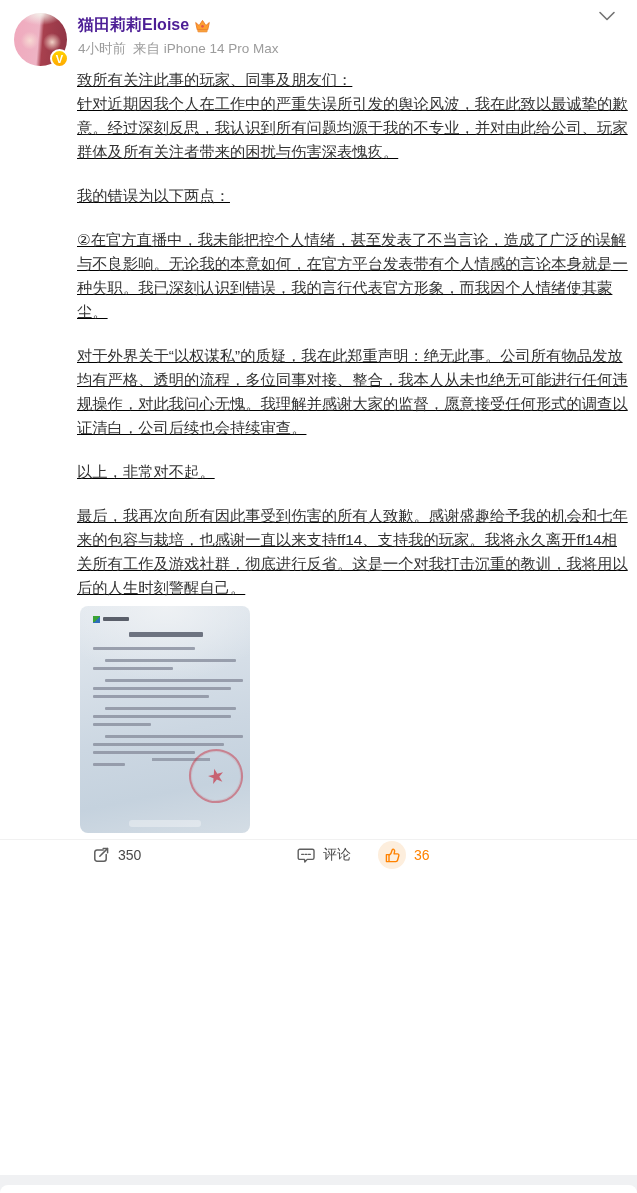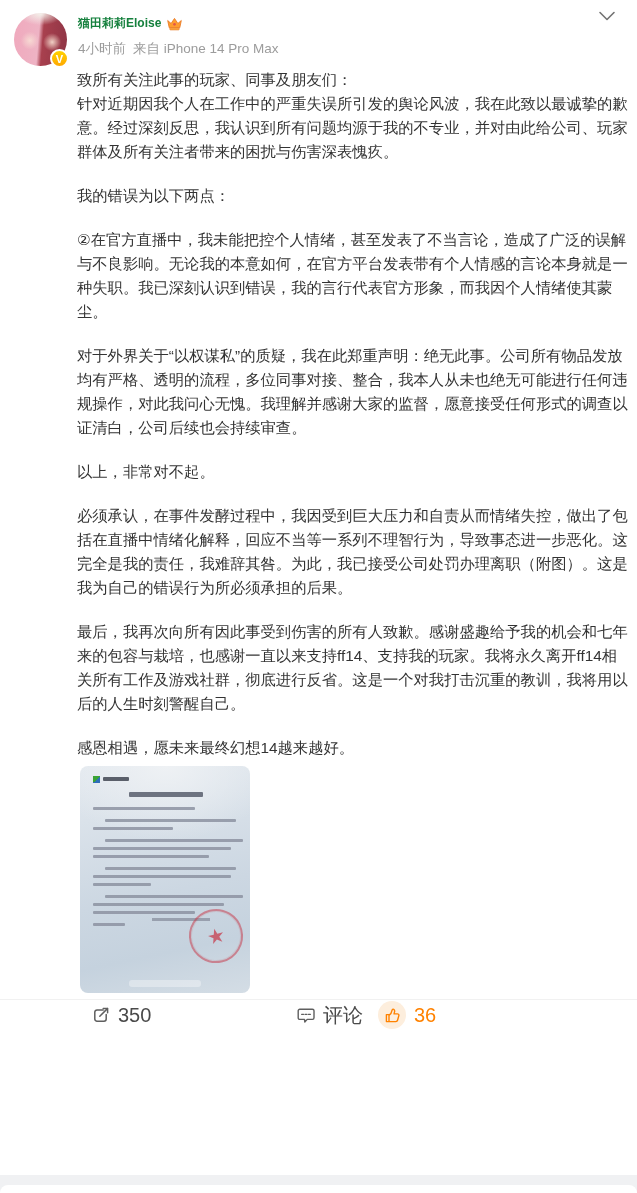--- a/index.html
+++ b/index.html
@@ -28,27 +28,27 @@
   }
   .v-badge {
     position: absolute; right: -2px; bottom: -2px;
     width: 19px; height: 19px; border-radius: 50%;
     background: linear-gradient(180deg, #ffd200 0%, #ffa800 100%);
     border: 2px solid #ffffff;
     color: #ffffff; font-size: 11px; font-weight: bold;
     display: flex; align-items: center; justify-content: center;
   }
   .author-line { position: absolute; left: 78px; top: 15px; display: flex; align-items: center; gap: 5px; }
-  .author-name { font-size: 12px; font-weight: bold; color: #15803d; cursor: pointer; }
+  .author-name { font-size: 16px; font-weight: bold; color: #4c1d95; cursor: pointer; }
   .crown-icon { width: 17px; height: 15px; display: inline-block; }
   .meta-line { position: absolute; left: 78px; top: 40px; font-size: 13.5px; color: #9c9c9c; }
   .meta-line .src { margin-left: 7px; }
   .chevron { position: absolute; right: 21px; top: 9px; width: 18px; height: 14px; cursor: pointer; }
   
-  .content { padding: 0 0 0 77px; width: 581px; }
+  .content { padding: 0 0 0 77px; width: 581px; text-decoration: underline; }
   .content p {
     width: 552px;
     font-size: 15.3px;
     line-height: 24px;
     color: #333333;
     letter-spacing: 0;
     word-break: break-all;
   }
   .content p.gap { margin-top: 20px; }
   .collapse-link { color: #eb7350; text-decoration: none; margin-left: 6px; cursor: pointer; }
@@ -87,21 +87,21 @@
   .doc-sign { position: absolute; right: 40px; top: 152px; width: 58px; height: 3px; background: #8d93a2; opacity: .8; filter: blur(.45px); }
   .doc-watermark {
     position: absolute; left: 50%; bottom: 6px; transform: translateX(-50%);
     width: 72px; height: 7px; border-radius: 3px;
     background: rgba(255,255,255,0.35); filter: blur(0.6px);
   }
   
   .divider { margin-top: 6px; height: 1px; background: #f1f1f1; width: 637px; }
   .action-bar { position: relative; height: 30px; width: 637px; }
   .action { position: absolute; top: 0; height: 30px; display: flex; align-items: center; gap: 8px; cursor: pointer; }
-  .action .count { font-size: 20px; color: #4a4a4a; }
+  .action .count { font-size: 14px; color: #4a4a4a; }
   .action-repost { left: 91px; }
   .action-comment { left: 296px; }
   .action-like { left: 378px; }
   .like-halo {
     width: 28px; height: 28px; border-radius: 50%;
     background: #fdeedd;
     display: flex; align-items: center; justify-content: center;
   }
   .action-like .count { color: #ff8200; }
   
@@ -137,23 +137,21 @@
     </svg>
   </div>
 
   <div class="content">
     <p>致所有关注此事的玩家、同事及朋友们：</p>
     <p>针对近期因我个人在工作中的严重失误所引发的舆论风波，我在此致以最诚挚的歉意。经过深刻反思，我认识到所有问题均源于我的不专业，并对由此给公司、玩家群体及所有关注者带来的困扰与伤害深表愧疚。</p>
     <p class="gap">我的错误为以下两点：</p>
     <p class="gap">②在官方直播中，我未能把控个人情绪，甚至发表了不当言论，造成了广泛的误解与不良影响。无论我的本意如何，在官方平台发表带有个人情感的言论本身就是一种失职。我已深刻认识到错误，我的言行代表官方形象，而我因个人情绪使其蒙尘。</p>
     <p class="gap">对于外界关于“以权谋私”的质疑，我在此郑重声明：绝无此事。公司所有物品发放均有严格、透明的流程，多位同事对接、整合，我本人从未也绝无可能进行任何违规操作，对此我问心无愧。我理解并感谢大家的监督，愿意接受任何形式的调查以证清白，公司后续也会持续审查。</p>
     <p class="gap">以上，非常对不起。</p>
-    <p class="gap">必须承认，在事件发酵过程中，我因受到巨大压力和自责从而情绪失控，做出了包括在直播中情绪化解释，回应不当等一系列不理智行为，导致事态进一步恶化。这完全是我的责任，我难辞其咎。为此，我已接受公司处罚办理离职（附图）。这是我为自己的错误行为所必须承担的后果。</p>
     <p class="gap">最后，我再次向所有因此事受到伤害的所有人致歉。感谢盛趣给予我的机会和七年来的包容与栽培，也感谢一直以来支持ff14、支持我的玩家。我将永久离开ff14相关所有工作及游戏社群，彻底进行反省。这是一个对我打击沉重的教训，我将用以后的人生时刻警醒自己。</p>
-    <p class="gap">感恩相遇，愿未来最终幻想14越来越好。</p>
 
     <div class="attachment">
       <div class="doc">
         <div class="doc-logo">
           <span class="logo-mark"></span>
             <span class="logo-bar"></span>
         </div>
         <div class="doc-title"></div>
         <div class="dline w70"></div>
         <div class="dline pgap ind w90"></div>

